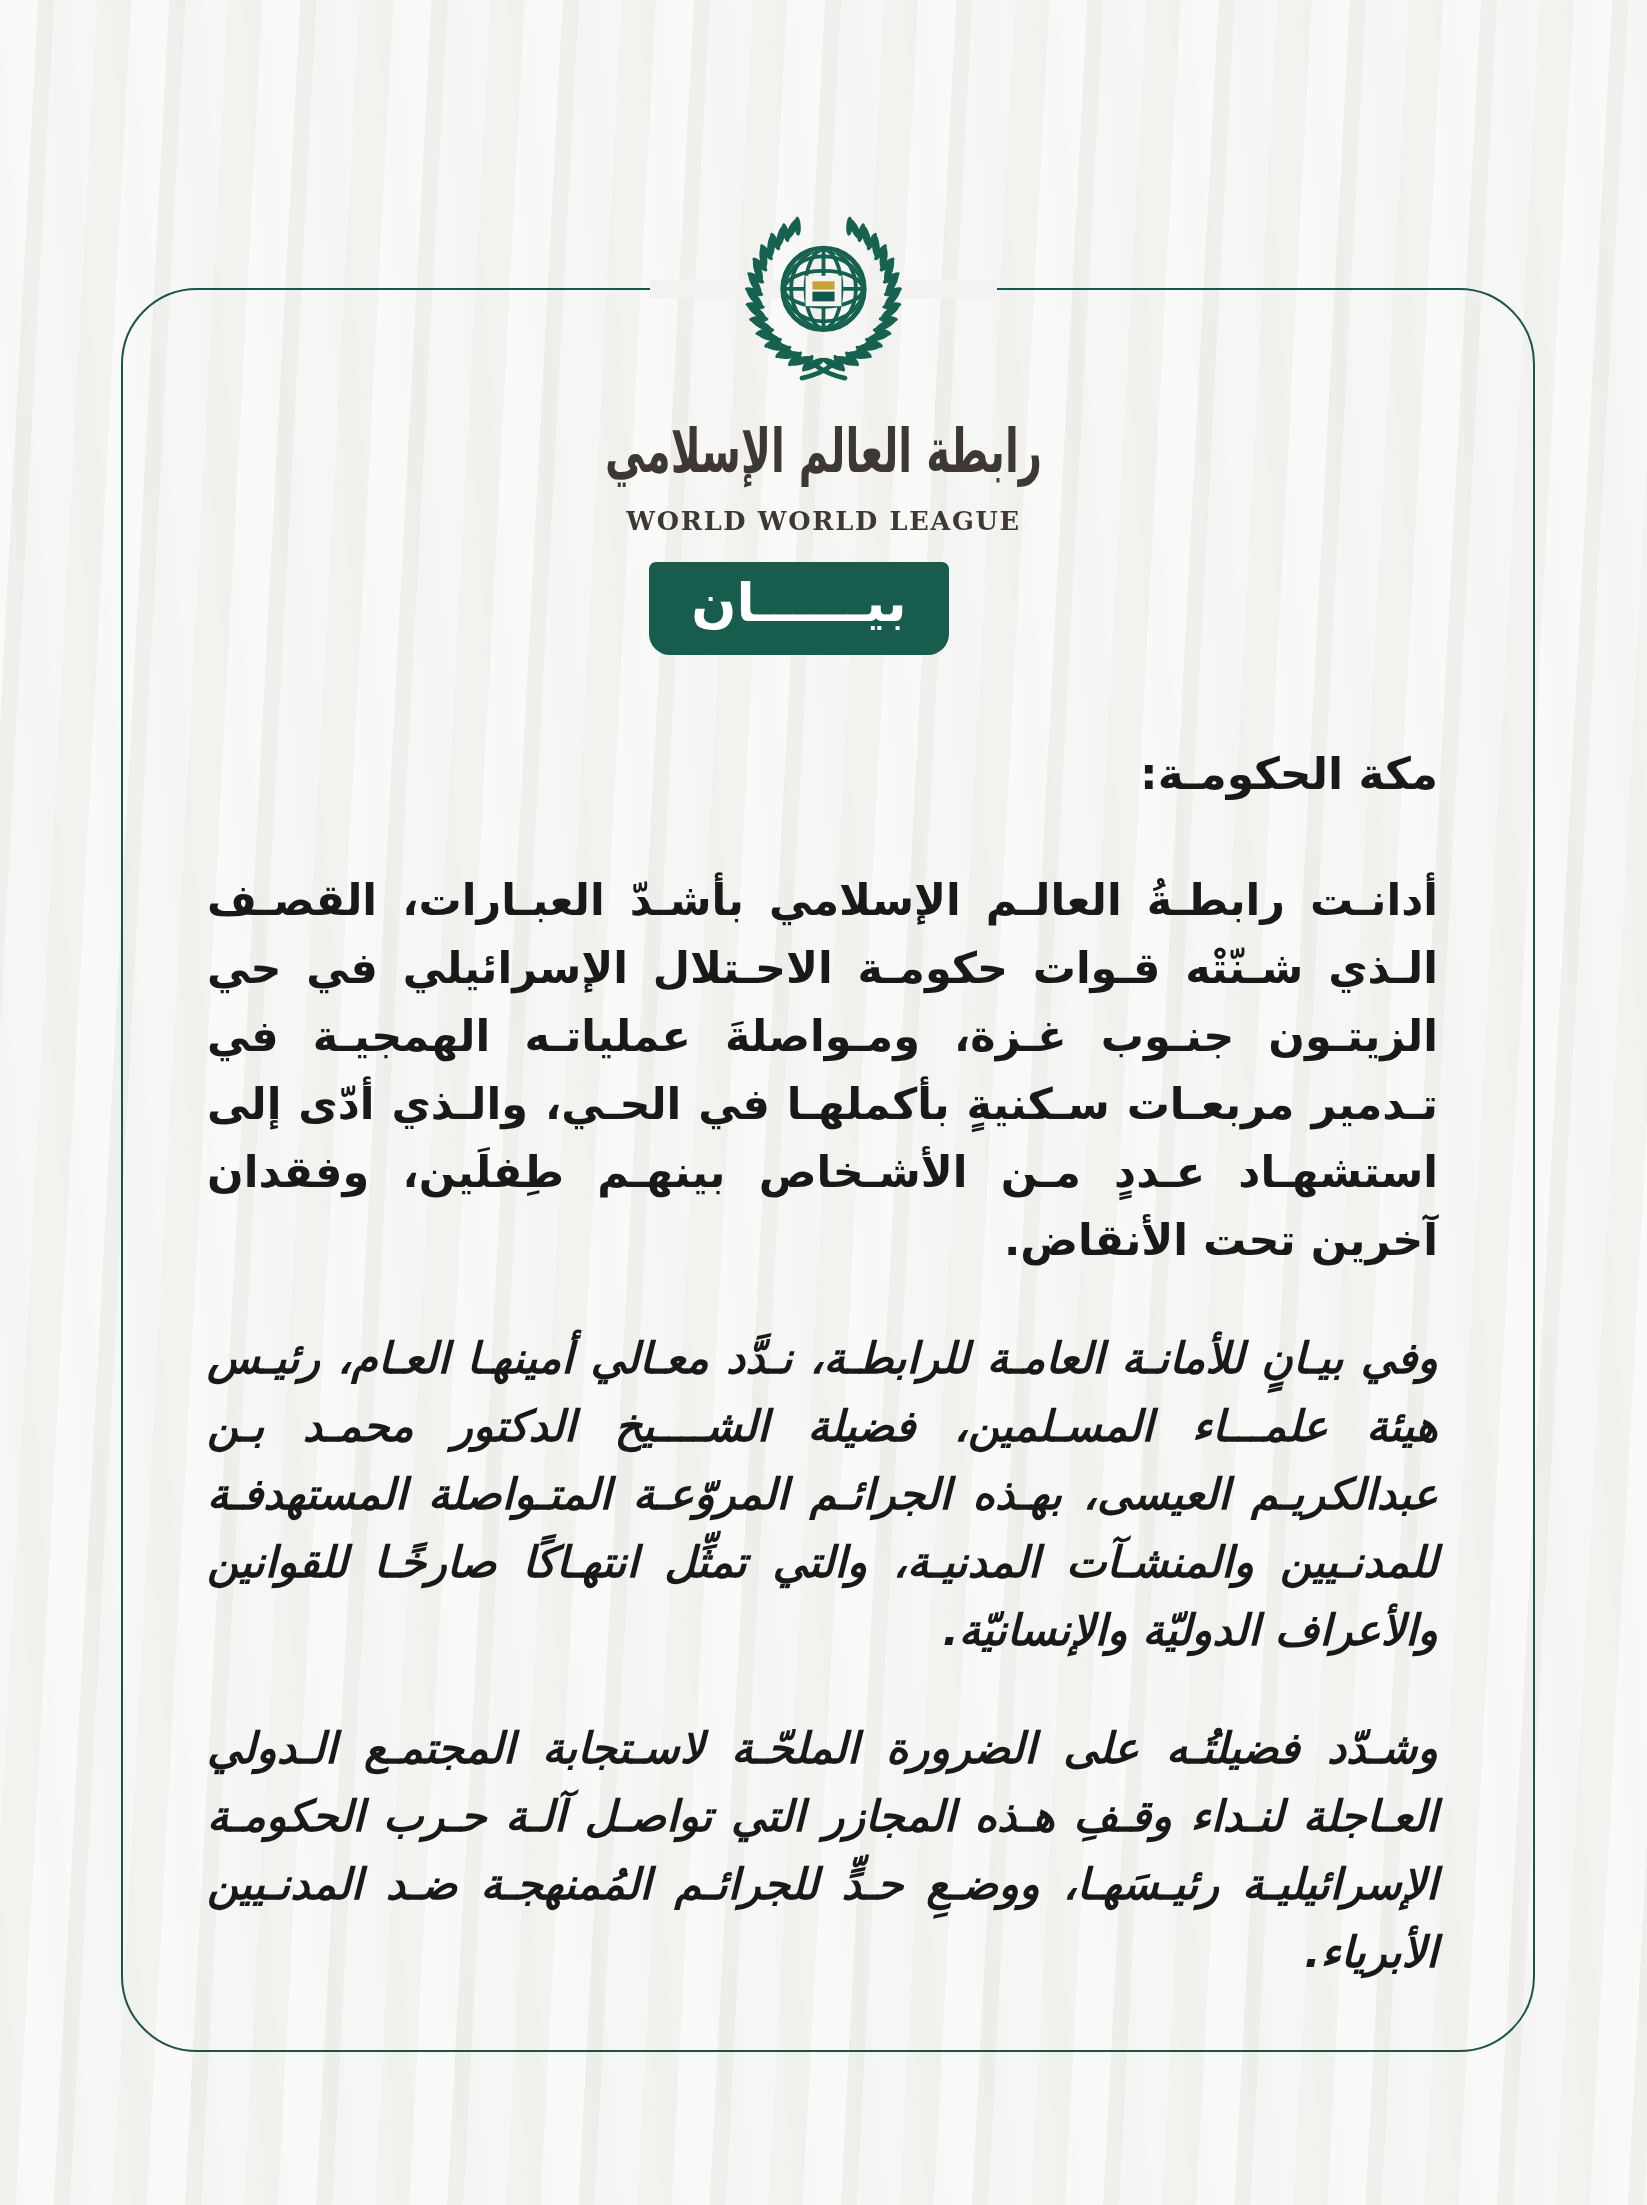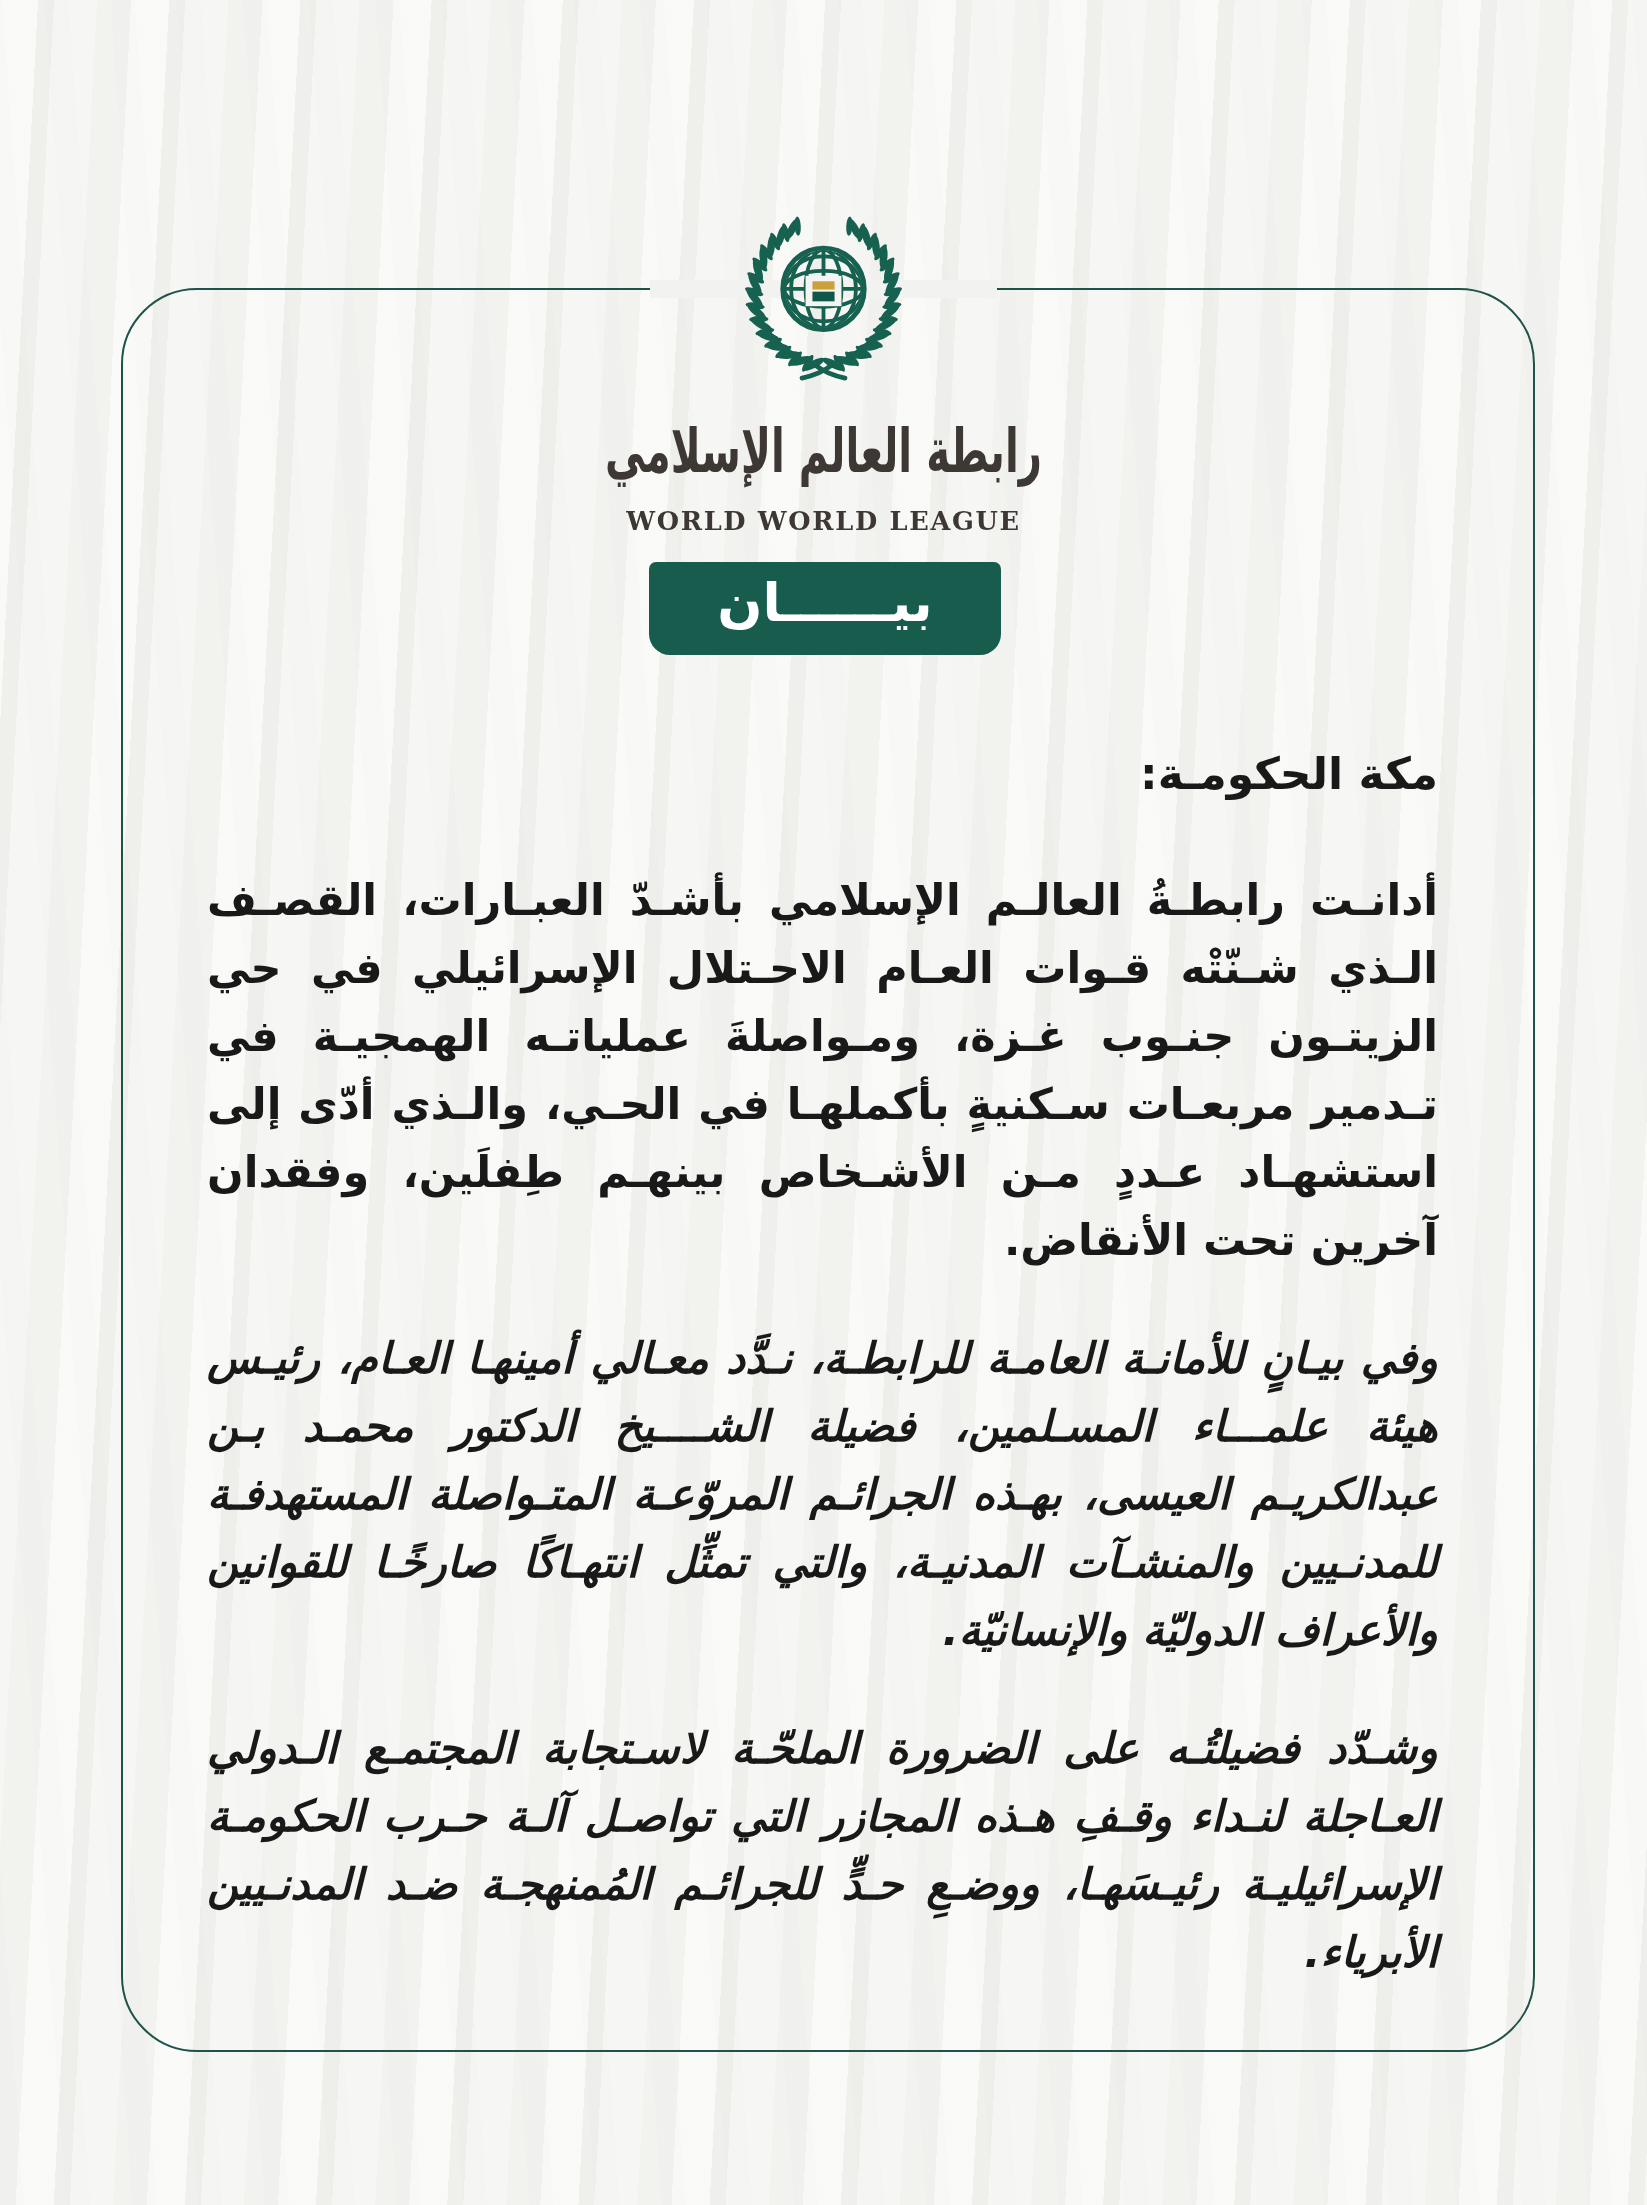--- a/index.html
+++ b/index.html
@@ -42,21 +42,21 @@
     transform:scaleX(.66);line-height:97px;white-space:nowrap;
   }
   .org-en{
     position:absolute;left:0;right:0;top:506px;
     text-align:center;
     font-family:"DejaVu Serif","Liberation Serif",serif;
     font-weight:bold;font-size:25.6px;letter-spacing:1.7px;
     color:var(--brand-ink);
   }
   .banner{
-    position:absolute;left:649px;top:562px;width:352px;height:93px;
+    position:absolute;left:649px;top:562px;width:300px;height:93px;
     background:var(--green);
     border-radius:7px 7px 21px 21px;
     display:flex;align-items:center;justify-content:center;
   }
   .banner-label{
     color:var(--banner-text);direction:rtl;
     font-size:53px;font-weight:bold;line-height:1;
     padding-bottom:12.4px;
   }
   .location-heading{
@@ -174,17 +174,17 @@
 
 <div class="org-en">WORLD WORLD LEAGUE</div>
 
 <div class="banner">
   <span class="banner-label">بيــــــان</span>
 </div>
 
 <div class="location-heading">مكة الحكومـة:</div>
 
 <div class="body-text">
-  <p>أدانـت رابطـةُ العالـم الإسلامي بأشـدّ العبـارات، القصـف الـذي شـنّتْه قـوات العـام الاحـتلال الإسرائيلي في حي الزيتـون جنـوب غـزة، ومـواصلةَ عملياتـه الهمجيـة في تـدمير مربعـات سـكنيةٍ بأكملهـا في الحـي، والـذي أدّى إلى استشهـاد عـددٍ مـن الأشـخاص بينهـم طِفلَين، وفقدان آخرين تحت الأنقاض.</p>
+  <p>أدانـت رابطـةُ العالـم الإسلامي بأشـدّ العبـارات، القصـف الـذي شـنّتْه قـوات حكومـة الاحـتلال الإسرائيلي في حي الزيتـون جنـوب غـزة، ومـواصلةَ عملياتـه الهمجيـة في تـدمير مربعـات سـكنيةٍ بأكملهـا في الحـي، والـذي أدّى إلى استشهـاد عـددٍ مـن الأشـخاص بينهـم طِفلَين، وفقدان آخرين تحت الأنقاض.</p>
   <p>وفي بيـانٍ للأمانـة العامـة للرابطـة، نـدَّد معـالي أمينهـا العـام، رئيـس هيئة علمـــاء المسـلمين، فضيلة الشــــيخ الدكتور محمـد بـن عبدالكريـم العيسى، بهـذه الجرائـم المروّعـة المتـواصلة المستهدفـة للمدنـيين والمنشـآت المدنيـة، والتي تمثِّل انتهـاكًا صارخًـا للقوانين والأعراف الدوليّة والإنسانيّة.</p>
   <p>وشـدّد فضيلتُـه على الضرورة الملحّـة لاسـتجابة المجتمـع الـدولي العـاجلة لنـداء وقـفِ هـذه المجازر التي تواصـل آلـة حـرب الحكومـة الإسرائيليـة رئيـسَهـا، ووضـعِ حـدٍّ للجرائـم المُمنهجـة ضـد المدنـيين الأبرياء.</p>
 </div>
 
 
 </body></html>

